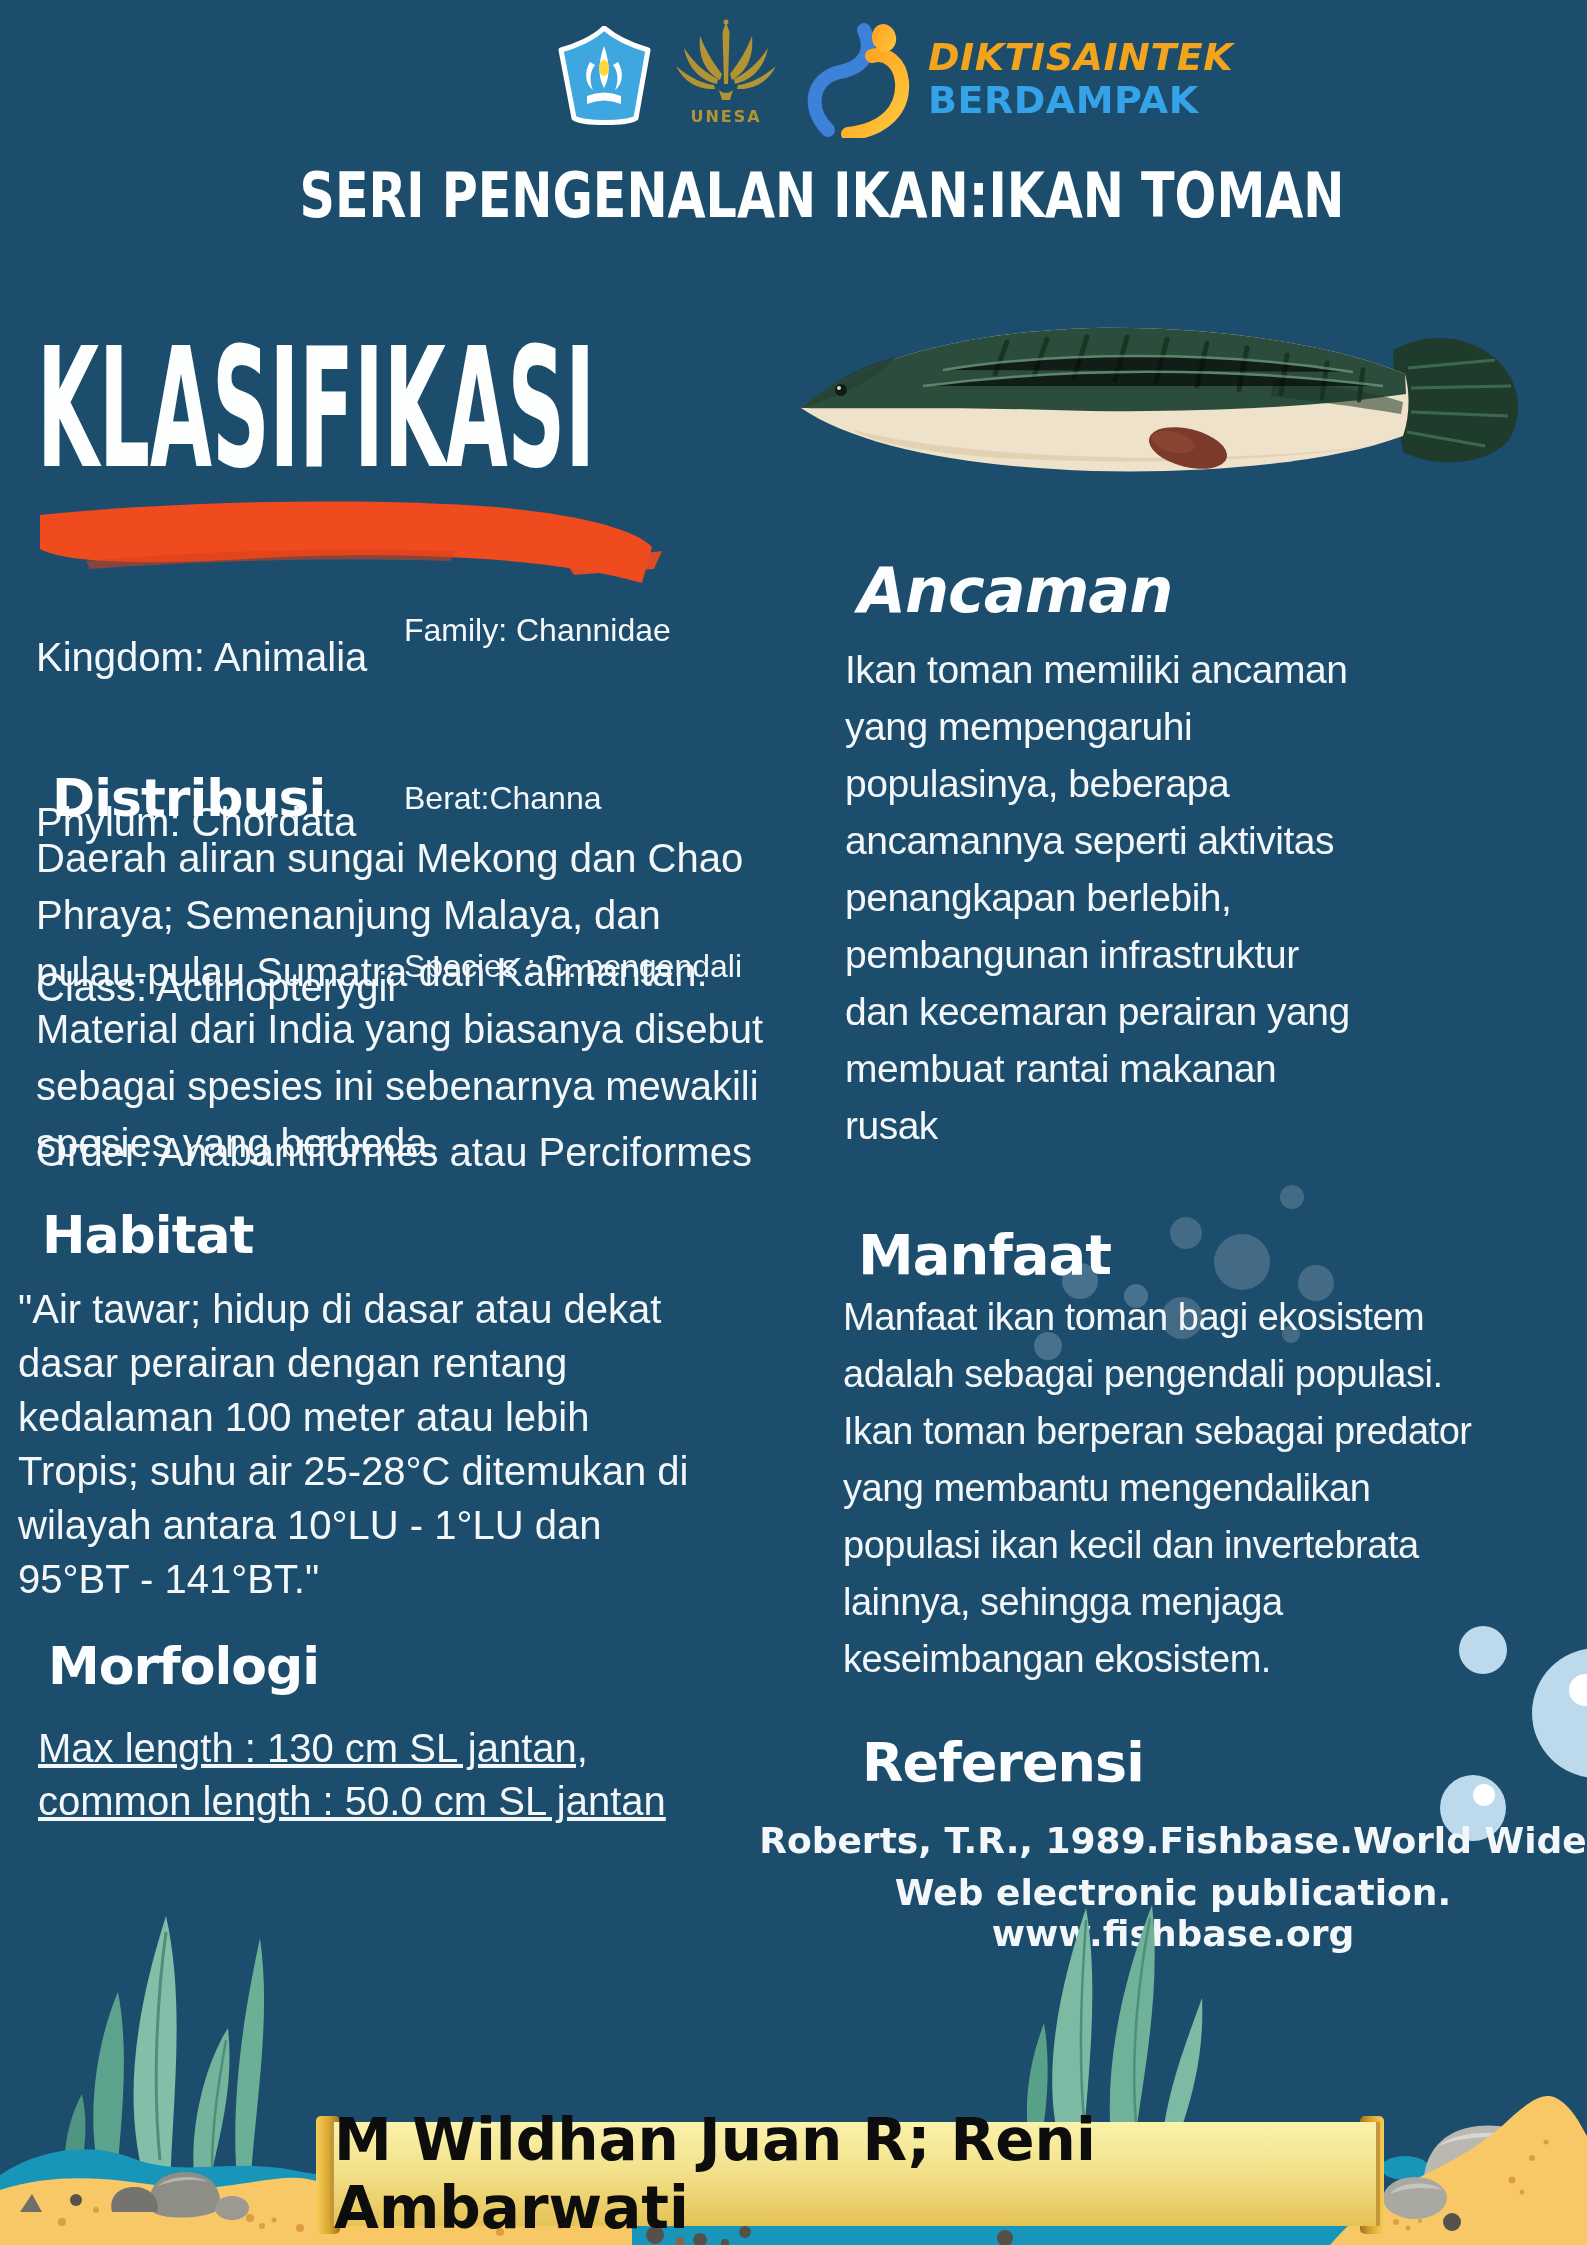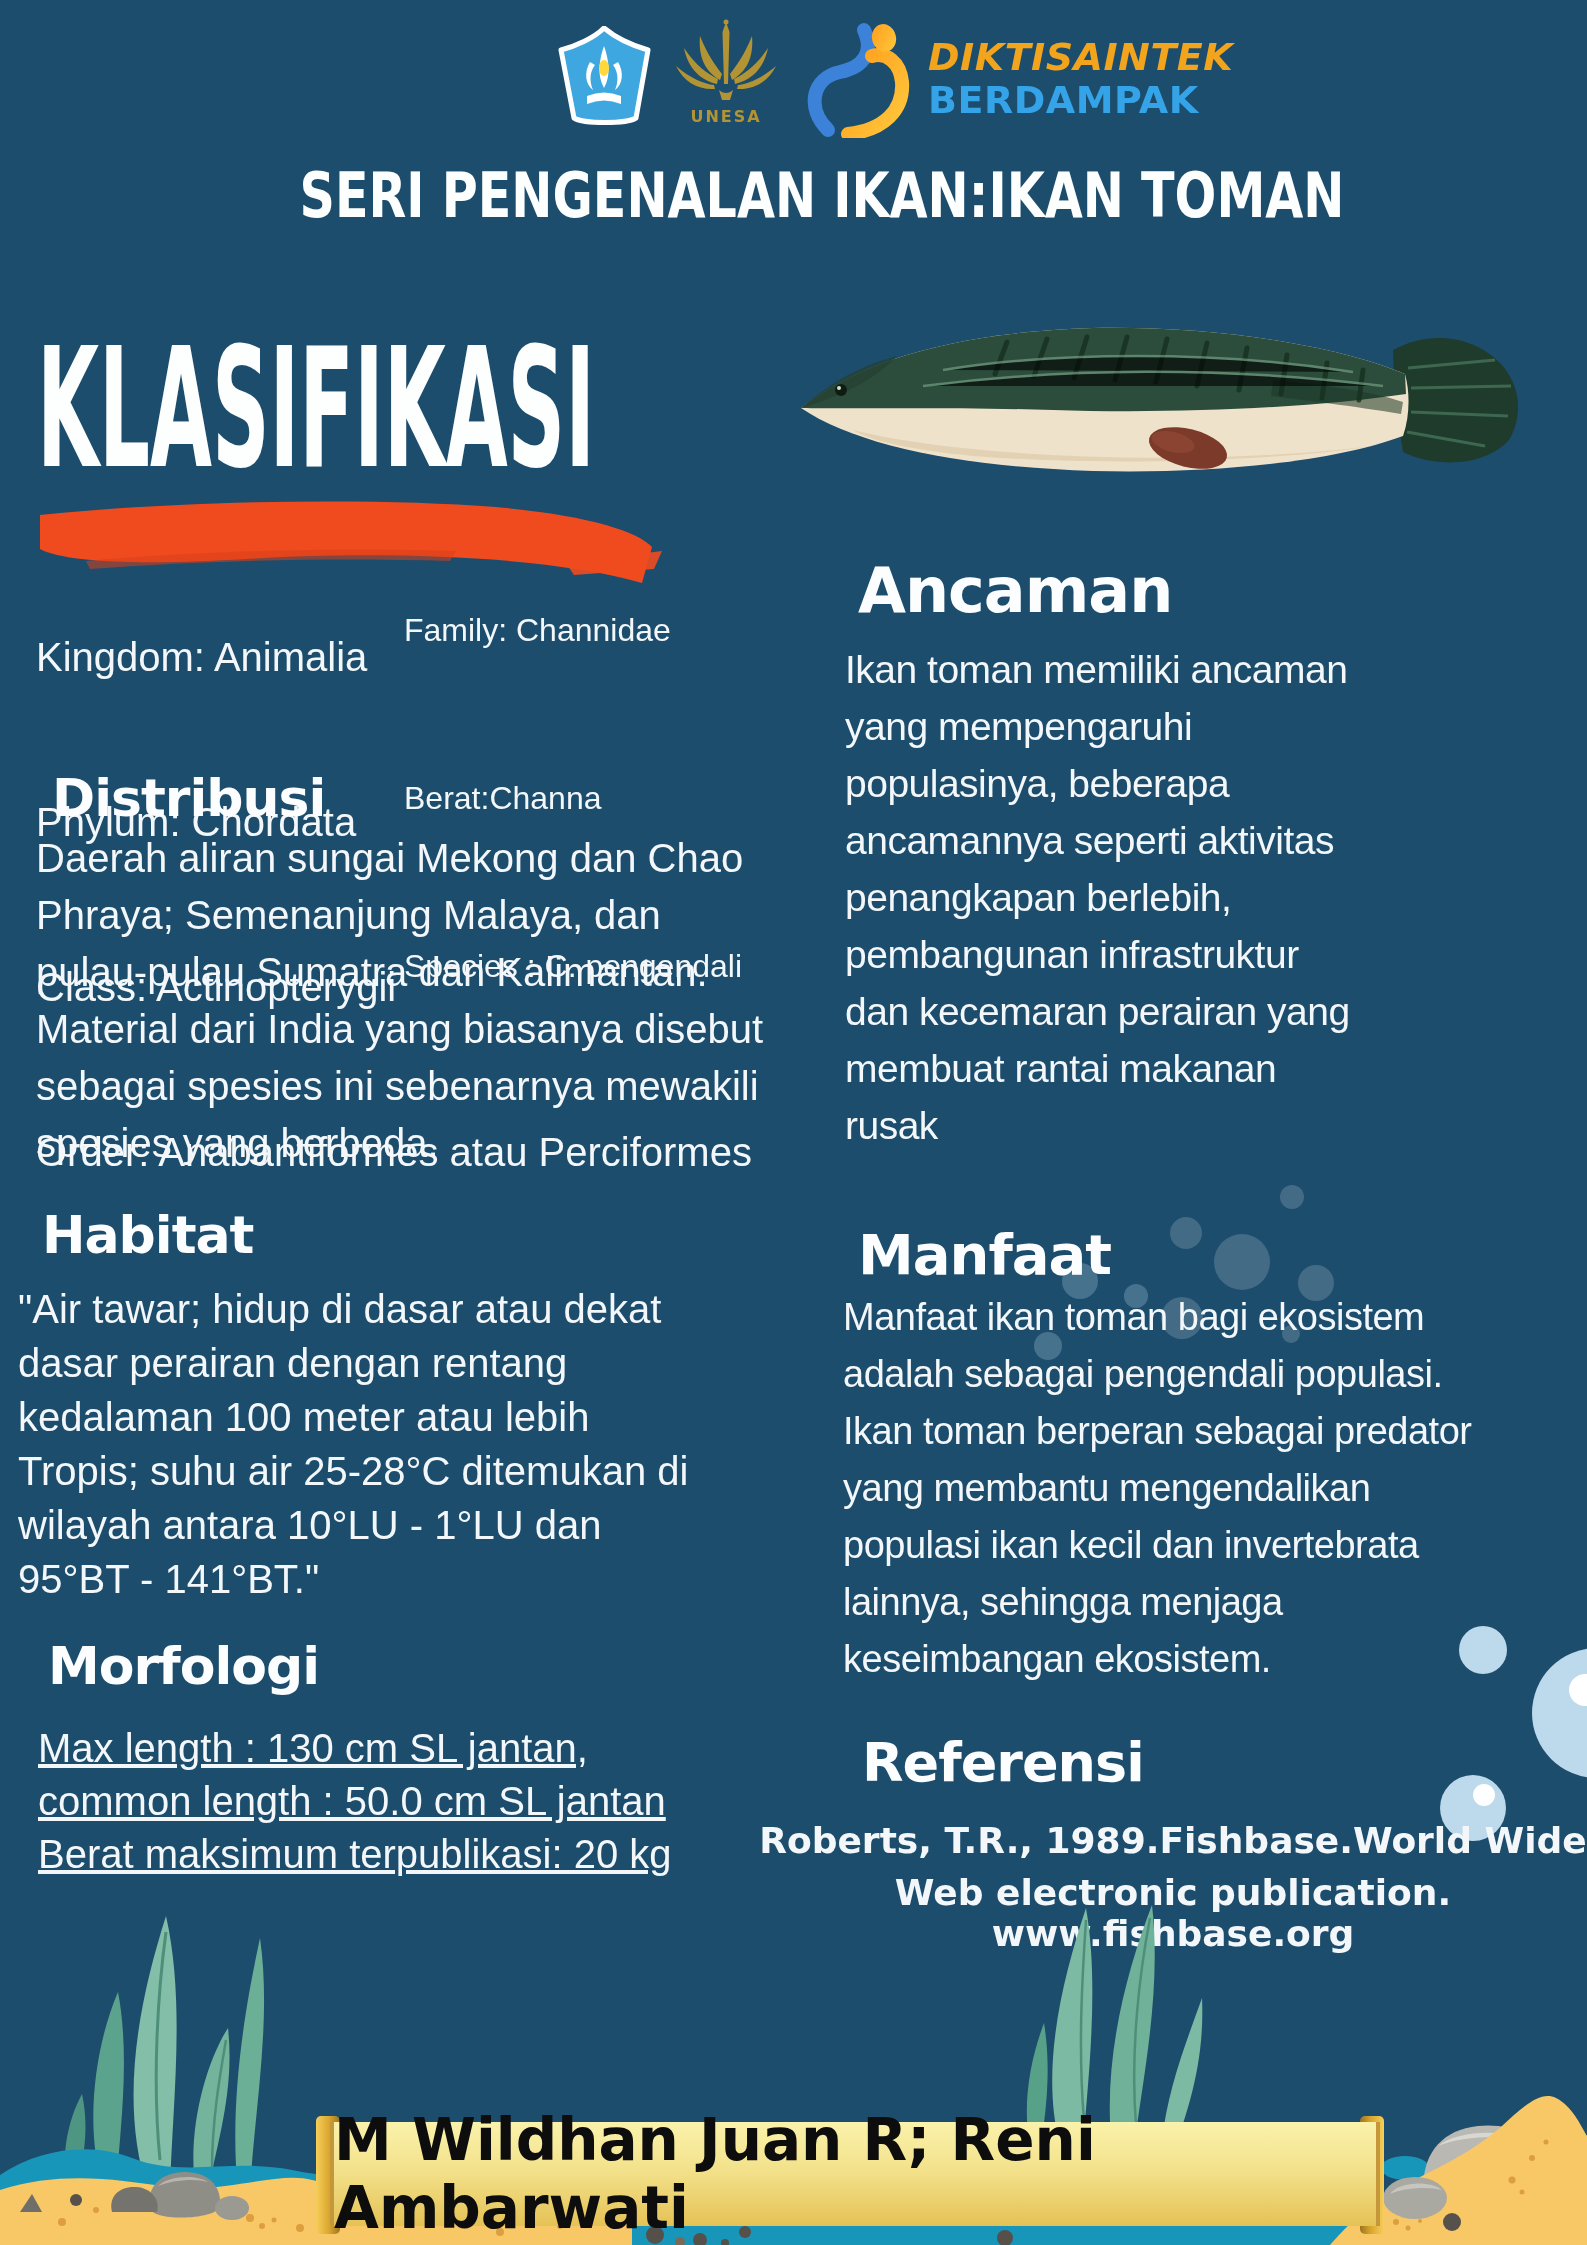--- a/index.html
+++ b/index.html
@@ -27,21 +27,21 @@
   .fish-svg{left:793px;top:310px;}
   
   .tax-left{left:36px;top:520px;font-size:40px;line-height:55px;width:790px;white-space:pre-wrap;}
   .tax-right{left:404px;top:490px;font-size:32px;line-height:56px;white-space:pre-wrap;}
   .it{margin-top:40px;}
   
   .heading{font-family:"DejaVu Sans",sans-serif;font-weight:700;color:#fbfdff;letter-spacing:-1px;}
   .h-distribusi{left:52px;top:768px;font-size:52px;}
   .h-habitat{left:42px;top:1205px;font-size:52px;}
   .h-morfologi{left:48px;top:1636px;font-size:52px;}
-  .h-ancaman{left:858px;top:554px;font-size:62px;}
+  .h-ancaman{left:858px;top:554px;font-size:62px;font-style:italic;}
   .h-manfaat{left:858px;top:1222px;font-size:56px;}
   .h-referensi{left:862px;top:1731px;font-size:54px;}
   .b-distribusi{left:36px;top:830px;width:730px;font-size:40px;line-height:57px;}
   .b-habitat{left:18px;top:1282px;width:700px;font-size:40px;line-height:54px;}
   .b-morfologi{left:38px;top:1722px;font-size:40px;line-height:53px;text-decoration:underline;}
   .b-ancaman{left:845px;top:641px;width:512px;font-size:39px;line-height:57px;letter-spacing:-.5px;}
   .b-manfaat{left:843px;top:1289px;width:632px;font-size:38px;line-height:57px;letter-spacing:-.5px;}
   .ref-line{left:750px;width:846px;text-align:center;font-family:"DejaVu Sans",sans-serif;
     font-weight:700;font-size:36px;}
   .ref-1{top:1820px;}
@@ -213,21 +213,20 @@
   <div class="abs heading h-distribusi">Distribusi</div>
   <div class="abs b-distribusi">Daerah aliran sungai Mekong dan Chao Phraya; Semenanjung Malaya, dan pulau-pulau Sumatra dan Kalimantan. Material dari India yang biasanya disebut sebagai spesies ini sebenarnya mewakili spesies yang berbeda.</div>
 
   <div class="abs heading h-habitat">Habitat</div>
   <div class="abs b-habitat">"Air tawar; hidup di dasar atau dekat dasar perairan dengan rentang kedalaman 100 meter atau lebih Tropis; suhu air 25-28°C ditemukan di wilayah antara 10°LU - 1°LU dan 95°BT - 141°BT."</div>
 
   <div class="abs heading h-morfologi">Morfologi</div>
   <div class="abs b-morfologi">
     <div>Max length : 130 cm SL jantan,</div>
     <div>common length : 50.0 cm SL jantan</div>
-    <div>Berat maksimum terpublikasi: 20 kg</div>
   </div>
 
   <div class="abs heading h-ancaman">Ancaman</div>
   <div class="abs b-ancaman">Ikan toman memiliki ancaman yang mempengaruhi populasinya, beberapa ancamannya seperti aktivitas penangkapan berlebih, pembangunan infrastruktur dan kecemaran perairan yang membuat rantai makanan rusak</div>
 
   <div class="abs heading h-manfaat">Manfaat</div>
   <div class="abs b-manfaat">Manfaat ikan toman bagi ekosistem adalah sebagai pengendali populasi. Ikan toman berperan sebagai predator yang membantu mengendalikan populasi ikan kecil dan invertebrata lainnya, sehingga menjaga keseimbangan ekosistem.</div>
 
   <div class="abs heading h-referensi">Referensi</div>
   <div class="abs ref-line ref-1">Roberts, T.R., 1989.Fishbase.World Wide</div>

